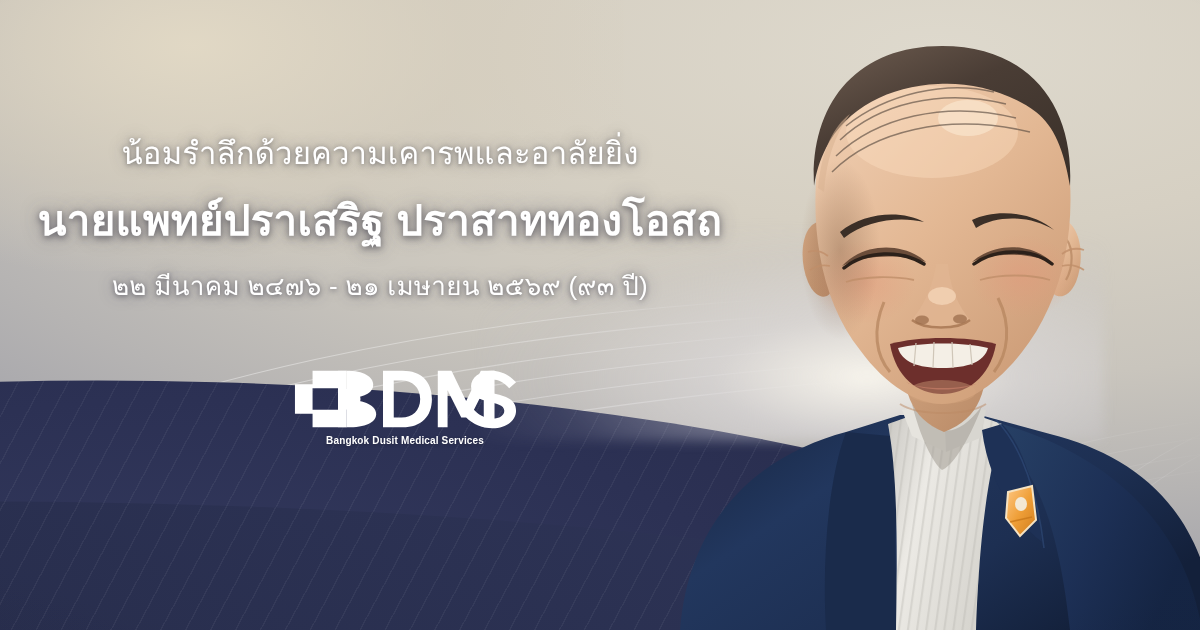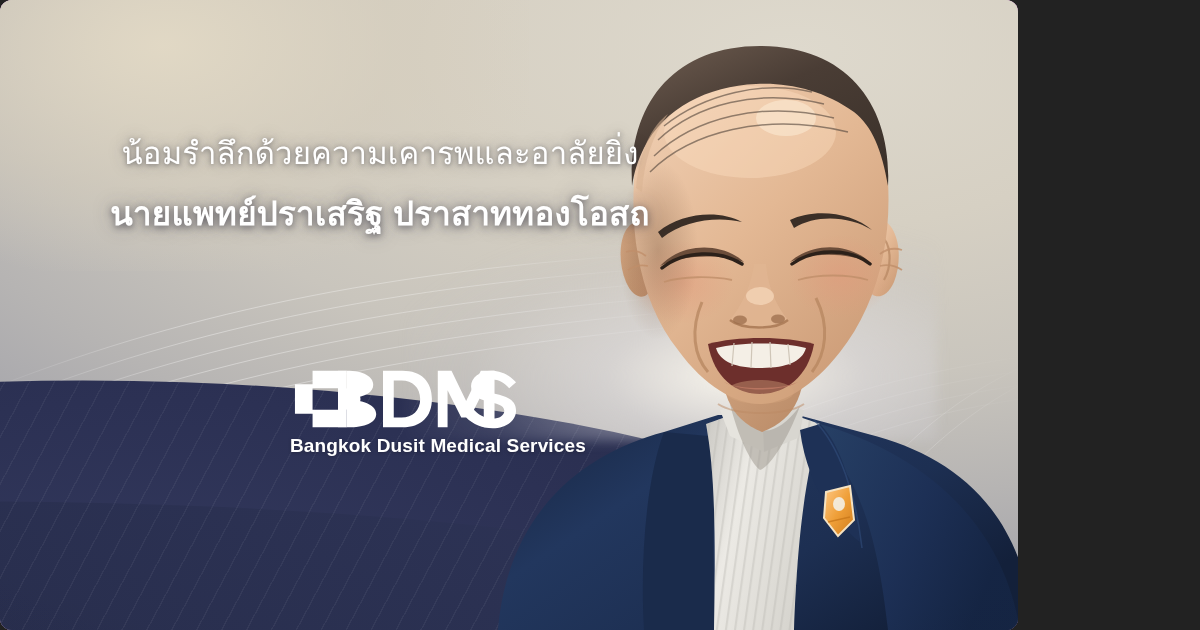--- a/index.html
+++ b/index.html
@@ -1,20 +1,19 @@
 <!DOCTYPE html>
 <html><head>
 <meta charset="utf-8">
 <style>
   html,body{margin:0;padding:0;background:#222;}
   #stage{
-    position:relative;width:1018px;height:630px;overflow:hidden;
+    position:relative;width:1200px;height:630px;overflow:hidden;
     font-family:"Liberation Sans","DejaVu Sans",sans-serif;
     background:#d946ef;
-    border-radius:12px;
   }
 
   
   .bg-base{
     position:absolute;inset:0;
     background:
       radial-gradient(120% 95% at 78% 8%, #ded9cd 0%, #d6d0c3 30%, #c9c5bd 55%, #b6b4b3 75%, #9b9ca6 100%),
       linear-gradient(160deg,#d9d3c6 0%,#cdc8bf 35%,#aeb0b6 70%,#6e7489 100%);
   }
   .bg-warm-tl{
@@ -99,21 +98,21 @@
   .textcol{
     position:absolute;left:0;top:128px;width:760px;
     text-align:center;z-index:6;
   }
   .t-line1{
     font-size:31px;color:#ffffff;letter-spacing:.2px;
     text-shadow:0 1px 5px rgba(40,40,50,.55), 0 0 16px rgba(60,60,80,.35);
     margin:0 0 9px 0;font-weight:400;
   }
   .t-name{
-    font-size:33px;font-weight:700;color:#ffffff;letter-spacing:.3px;
+    font-size:42px;font-weight:700;color:#ffffff;letter-spacing:.3px;
     text-shadow:0 2px 7px rgba(35,35,50,.6), 0 0 20px rgba(50,50,75,.4);
     margin:0 0 12px 0;
   }
   .t-line3{
     font-size:29px;color:#ffffff;font-weight:400;letter-spacing:.2px;
     text-shadow:0 1px 5px rgba(40,40,50,.55), 0 0 16px rgba(60,60,80,.35);
     margin:0 0 28px 0;
   }
   .t-date{
     font-size:26px;color:#ffffff;font-weight:400;letter-spacing:.3px;
@@ -121,21 +120,21 @@
     margin:0;
   }
 
   
   .logo{
     position:absolute;left:290px;top:368px;width:230px;z-index:7;
     text-align:center;
   }
   .logo-mark{display:block;width:225px;height:62px;margin:0 auto;}
   .logo-tag{
-    font-size:19px;font-weight:700;color:#ffffff;letter-spacing:.15px;
+    font-size:10px;font-weight:700;color:#ffffff;letter-spacing:.15px;
     margin-top:5px;white-space:nowrap;
     text-shadow:0 1px 3px rgba(30,30,45,.5);
   }
 
   .vignette{
     position:absolute;inset:0;pointer-events:none;
     background:radial-gradient(130% 110% at 50% 45%, rgba(0,0,0,0) 55%, rgba(20,20,35,.16) 100%);
   }
 </style>
 </head>
@@ -357,20 +356,21 @@
       <ellipse cx="292" cy="392" rx="34" ry="12" fill="#d7a87f" opacity="0.4"></ellipse>
       <path d="M250,404 C 268,416 318,416 336,404" fill="none" stroke="#bb8a64" stroke-width="2" opacity=".5"></path>
     </svg>
   </div>
 
   <div class="vignette"></div>
 
   <div class="textcol">
     <p class="t-line1">น้อมรำลึกด้วยความเคารพและอาลัยยิ่ง</p>
     <p class="t-name">นายแพทย์ปราเสริฐ ปราสาททองโอสถ</p>
+    <p class="t-date">๒๒ มีนาคม ๒๔๗๖ - ๒๑ เมษายน ๒๕๖๙ (๙๓ ปี)</p>
   </div>
 
   <div class="logo">
     <svg class="logo-mark" viewBox="0 0 230 62">
       <g fill="#ffffff">
 
         <path d="M2,16 H20 V2 H46 V16 H52 V20
                  C62,20 69,24 69,31 C69,38 62,42 52,42 V46 H46 V60 H20 V46 H2 V16 Z
                  M20,20 V42 H46 V20 H20 Z"></path>
 

